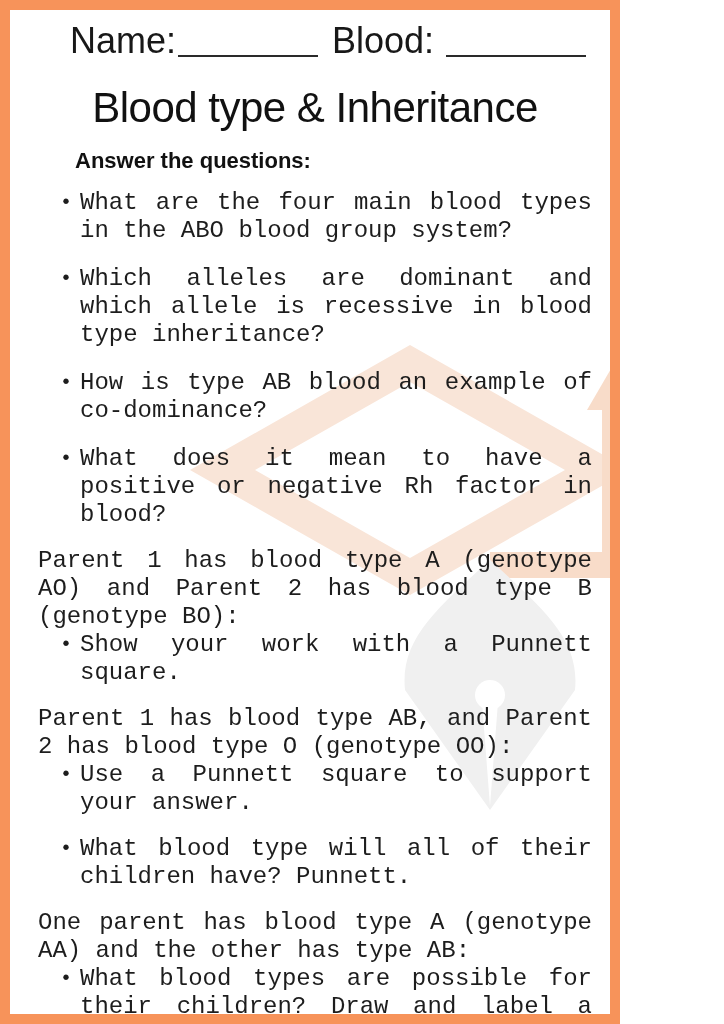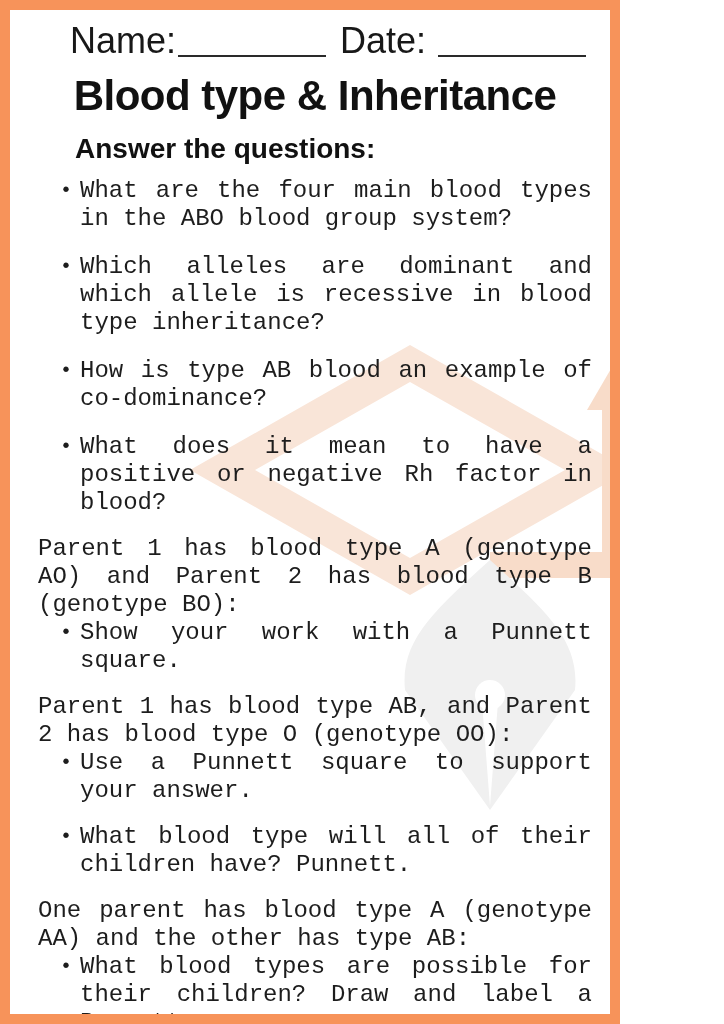--- a/index.html
+++ b/index.html
@@ -40,32 +40,32 @@
     border-bottom: 2px solid #2a2a2a;
     height: 34px;
     flex: 1;
   }
   .blank-line.name { margin: 0 14px 4px 2px; max-width: 200px; }
   .blank-line.date { margin: 0 2px 4px 12px; max-width: 210px; }
   .date-label { white-space: nowrap; }
   .name-label { white-space: nowrap; }
   
   .title {
-    margin-top: 12px;
+    margin-top: 24px;
     text-align: center;
     font-size: 42px;
     line-height: 46px;
-    font-weight: bold;
+    font-weight: normal;
     color: #111;
     letter-spacing: -0.5px;
   }
   
   .section-heading {
     margin: 14px 0 12px 37px;
-    font-size: 28px;
+    font-size: 22px;
     line-height: 32px;
     font-weight: bold;
     color: #111;
   }
   
   .body-text { font-size: 24px; line-height: 28px; font-family: Liberation Mono, monospace; }
   
   ul.q-list {
     list-style: none;
     margin: 10px 0 0 0;
@@ -121,21 +121,21 @@
     <path d="M330 250 C 385 300 420 330 415 380 L 330 500 L 245 380 C 240 330 275 300 330 250 Z" fill="#f0f0f0"></path>
     <circle cx="330" cy="385" r="15" fill="#ffffff"></circle>
     <polygon points="322,392 338,392 330,496" fill="#ffffff"></polygon>
   </svg>
 
   <div class="content">
 
     <div class="name-date-row">
       <span class="name-label">Name:</span>
       <span class="blank-line name"></span>
-      <span class="date-label">Date:</span>
+      <span class="date-label">Blood:</span>
       <span class="blank-line date"></span>
     </div>
 
     <div class="title">Blood type &amp; Inheritance</div>
 
     <div class="section-heading">Answer the questions:</div>
 
     <ul class="q-list body-text">
       <li><span>What are the four main blood types in the ABO blood group system?</span></li>
       <li><span>Which alleles are dominant and which allele is recessive in blood type inheritance?</span></li>

